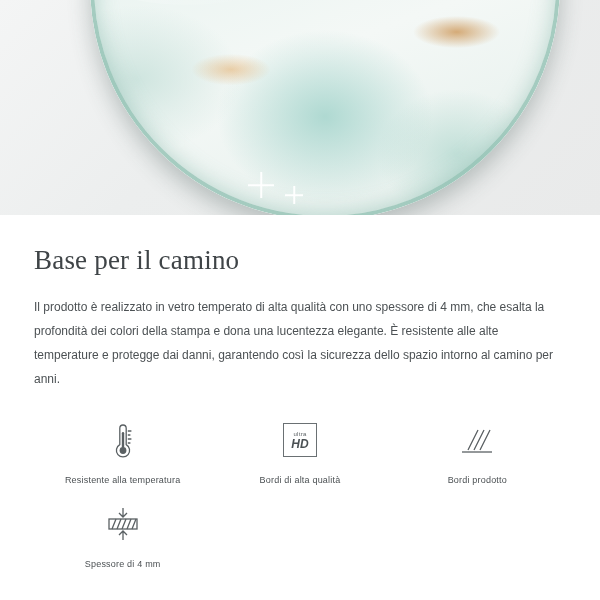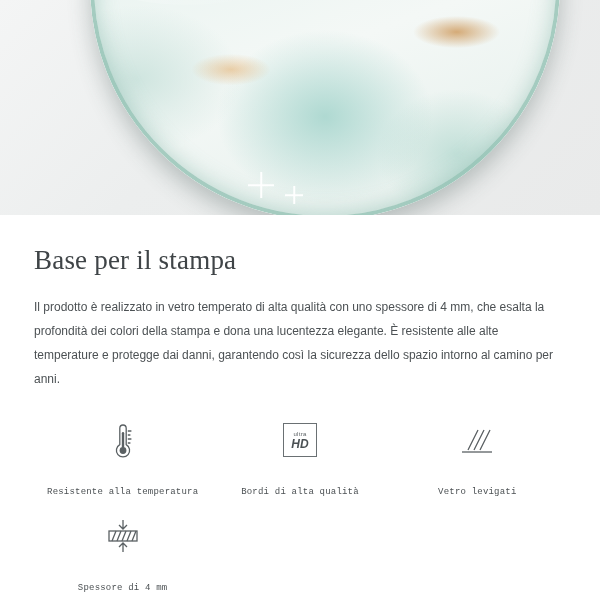--- a/index.html
+++ b/index.html
@@ -140,26 +140,25 @@
     justify-content: flex-start;
   }
   .feature-icon {
     height: 46px;
     display: flex;
     align-items: center;
     justify-content: center;
     color: #5a6063;
   }
   .feature-label {
-    margin-top: 24px;
+    margin-top: 12px;
     font-size: 9px;
     color: #4b5053;
     text-align: center;
     letter-spacing: 0.2px;
-    font-family: Liberation Mono, monospace;
   }
   svg { display: block; }
   .ultrahd-box {
     width: 32px;
     height: 32px;
     border: 1.4px solid #6a7073;
     display: flex;
     flex-direction: column;
     align-items: center;
     justify-content: center;
@@ -189,21 +188,21 @@
       <div class="plate-art"></div>
       <div class="plate-gloss"></div>
       <div class="plate-edge"></div>
     </div>
     <div class="sparkle s1"></div>
     <div class="sparkle s2"></div>
   </div>
 
   <div class="content">
     <h1 class="headline">
-      <span>Base per il stampa</span>
+      <span>Base per il camino</span>
     </h1>
 
     <p class="body-text">Il prodotto è realizzato in vetro temperato di alta qualità con uno spessore di 4 mm, che esalta la profondità dei colori della stampa e dona una lucentezza elegante. È resistente alle alte temperature e protegge dai danni, garantendo così la sicurezza dello spazio intorno al camino per anni.</p>
 
     <div class="features">
 
       <div class="feature">
         <div class="feature-icon">
           <svg width="26" height="40" viewBox="0 0 26 40" fill="none" stroke="#5a6063" stroke-width="1.3">
             <path d="M13 5a3.2 3.2 0 0 1 3.2 3.2v16.4a6.6 6.6 0 1 1-6.4 0V8.2A3.2 3.2 0 0 1 13 5z"></path>
@@ -227,21 +226,21 @@
 
 
 
       <div class="feature">
         <div class="feature-icon">
           <svg width="38" height="32" viewBox="0 0 38 32" fill="none" stroke="#5a6063" stroke-width="1.3">
             <path d="M4 28h30"></path>
             <path d="M10 26 20 6M16 26 26 6M22 26 32 6"></path>
           </svg>
         </div>
-        <div class="feature-label">Vetro levigati</div>
+        <div class="feature-label">Bordi prodotto</div>
       </div>
 
       <div class="feature">
         <div class="feature-icon">
           <svg width="40" height="36" viewBox="0 0 40 36" fill="none" stroke="#5a6063" stroke-width="1.3">
             <path d="M20 2v8M16 7l4 4 4-4"></path>
             <path d="M20 34v-8M16 29l4-4 4 4"></path>
             <rect x="6" y="13" width="28" height="10"></rect>
             <path d="M9 23l4-10M14 23l4-10M19 23l4-10M24 23l4-10M29 23l4-10"></path>
           </svg>

